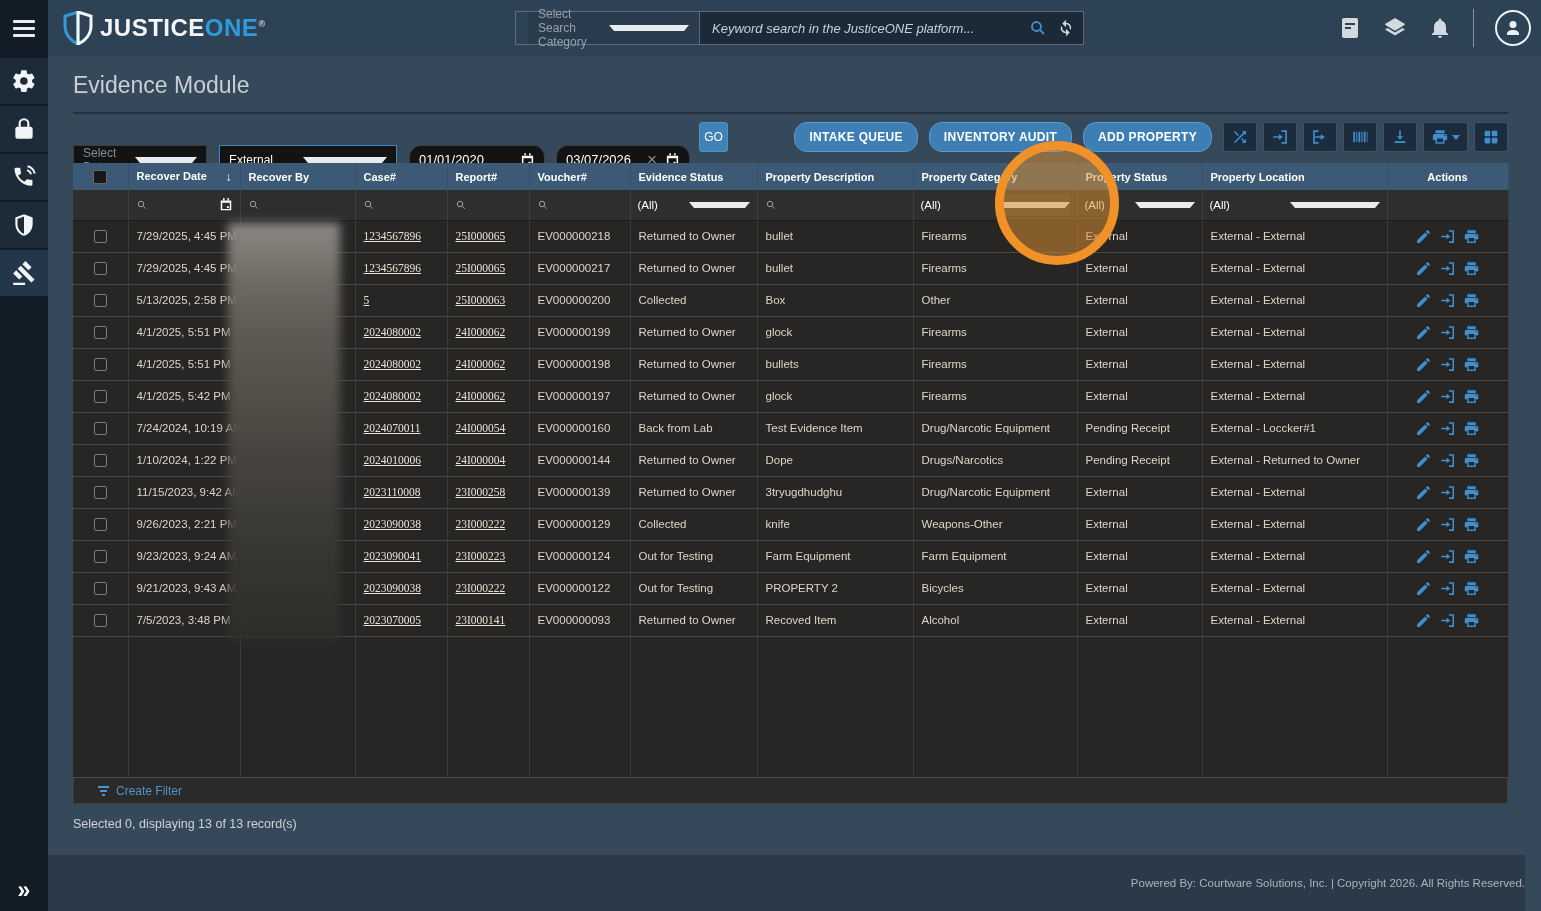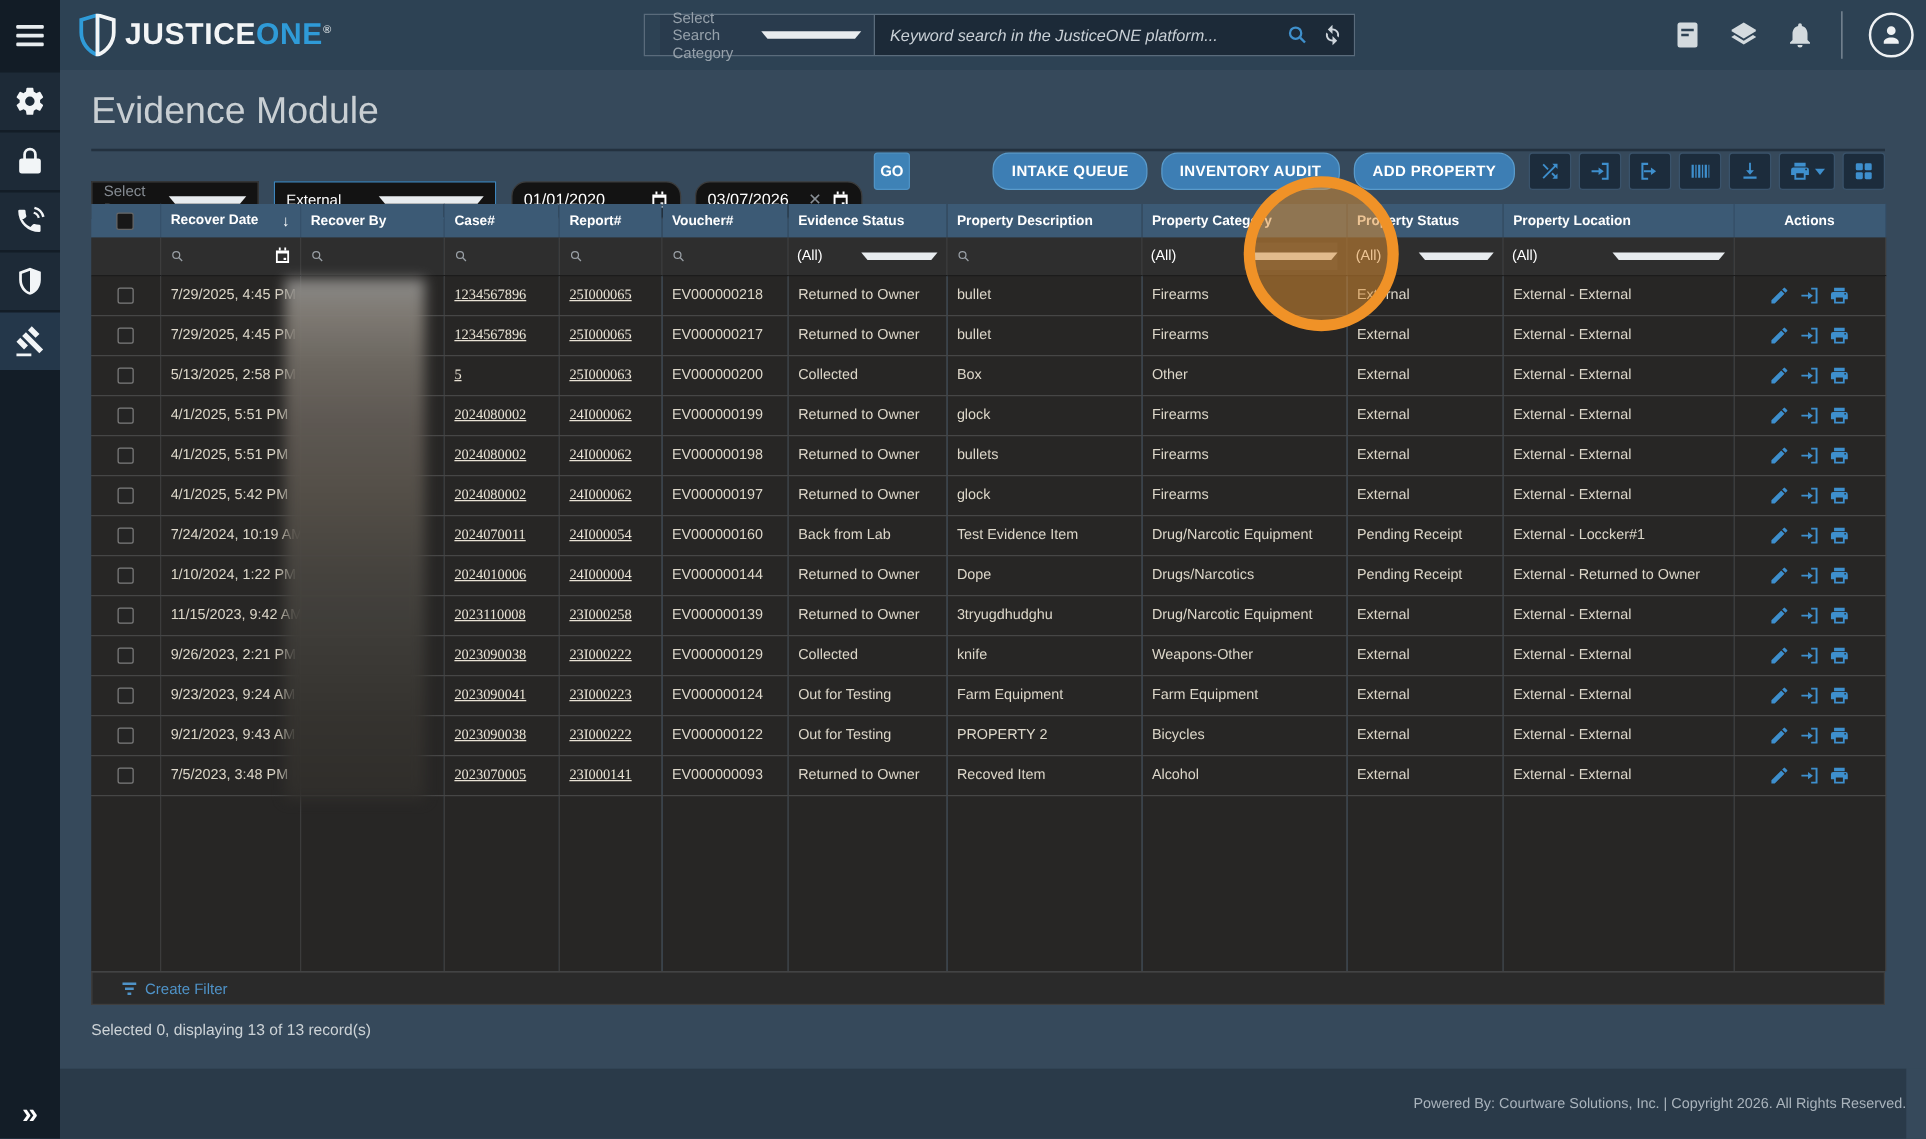--- a/index.html
+++ b/index.html
@@ -33,33 +33,33 @@
   .search-kw .ph { flex:1; color:#c9d0d6; font-size:13px; font-style:italic; }
   .caret { width:0; height:0; border-left:5px solid transparent; border-right:5px solid transparent; border-top:6px solid #e8ecef; }
   .top-icons { position:absolute; right:10px; top:0; height:56px; display:flex; align-items:center; gap:21px; }
   .top-icons svg { width:24px; height:24px; fill:#d3dade; cursor:pointer; }
   .tb-divider { width:1px; height:38px; background:#8794a0; }
   .avatar { width:36px; height:36px; border:2px solid #eef1f3; border-radius:50%; display:flex; align-items:center; justify-content:center; cursor:pointer; }
   .avatar svg { width:24px; height:24px; fill:#eef1f3; }
   
   .main { position:absolute; left:48px; top:56px; width:1493px; height:799px; background:#36495b; }
   .page-head { position:absolute; left:25px; top:16px; width:1435px; border-bottom:2px solid #23313f; padding-bottom:13px; }
-  .page-head h1 { font-size:30px; font-weight:400; color:#c9cfd3; }
+  .page-head h1 { font-size:23px; font-weight:400; color:#c9cfd3; }
   
   .toolbar { position:absolute; left:25px; top:66px; width:1435px; height:30px; display:flex; align-items:center; }
   .dd, .datebox { height:30px; background:#131313; border:1px solid #3c3c3c; display:flex; align-items:center; padding:0 9px; cursor:pointer;margin-top:45px; }
   .dd span { flex:1; font-size:12px; }
   .dd-muted span { color:#858b92; }
   .dd-lit { border-color:#3f86bd; }
   .dd-lit span { color:#fff; }
   .datebox { cursor:text;border-radius:12px; }
   .datebox .dval { flex:1; font-size:13px; color:#fff; }
   .cal-ic { width:15px; height:16px; }
   .clear-x { color:#8a9097; font-size:17px; margin-right:8px; cursor:pointer; line-height:1; }
-  .gobtn { width:29px; height:30px; background:#3e82b6; border:1px solid #4f93c5; border-radius:3px; color:#fff; font-size:12px; font-weight:bold; display:flex; align-items:center; justify-content:center; cursor:pointer; }
+  .gobtn { width:29px; height:30px; background:#3e82b6; border:1px solid #4f93c5; border-radius:3px; color:#fff; font-size:12px; font-weight:normal; display:flex; align-items:center; justify-content:center; cursor:pointer; }
   .tb-right { margin-left:auto; display:flex; align-items:center; gap:6px; }
   .bluebtn { height:30px; background:#3d7eb4; border:1px solid #5a9bcb; border-radius:13px; color:#fff; font-size:12px; font-weight:bold; letter-spacing:.3px; padding:0 14px; display:flex; align-items:center; cursor:pointer; margin-right:5px; }
   .icbtn { width:34px; height:30px; background:#1c2c3c; border:1px solid #3a536b; border-radius:3px; display:flex; align-items:center; justify-content:center; gap:3px; cursor:pointer; }
   .icbtn svg { width:18px; height:18px; fill:#3e8fcd; }
   .icbtn .mini-caret { width:0;height:0;border-left:4px solid transparent;border-right:4px solid transparent;border-top:5px solid #3e8fcd; }
   .icbtn.wide { width:45px; }
   
   .tablewrap { position:absolute; left:25px; top:107px; width:1435px; }
   table { width:1435px; border-collapse:collapse; table-layout:fixed; }
   thead th { background:#3c5a75; color:#fff; font-size:11px; font-weight:600; text-align:left; height:27px; padding:0 8px; border-right:1px solid #35506a; white-space:nowrap; overflow:hidden; }

